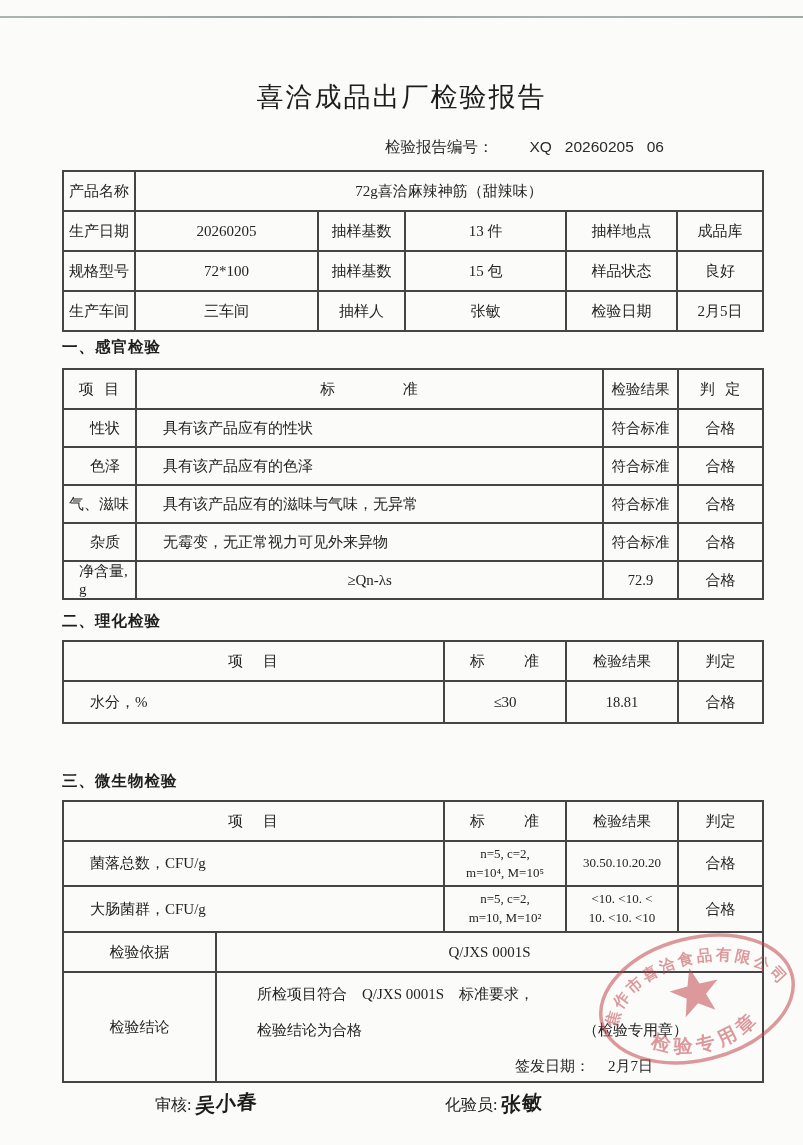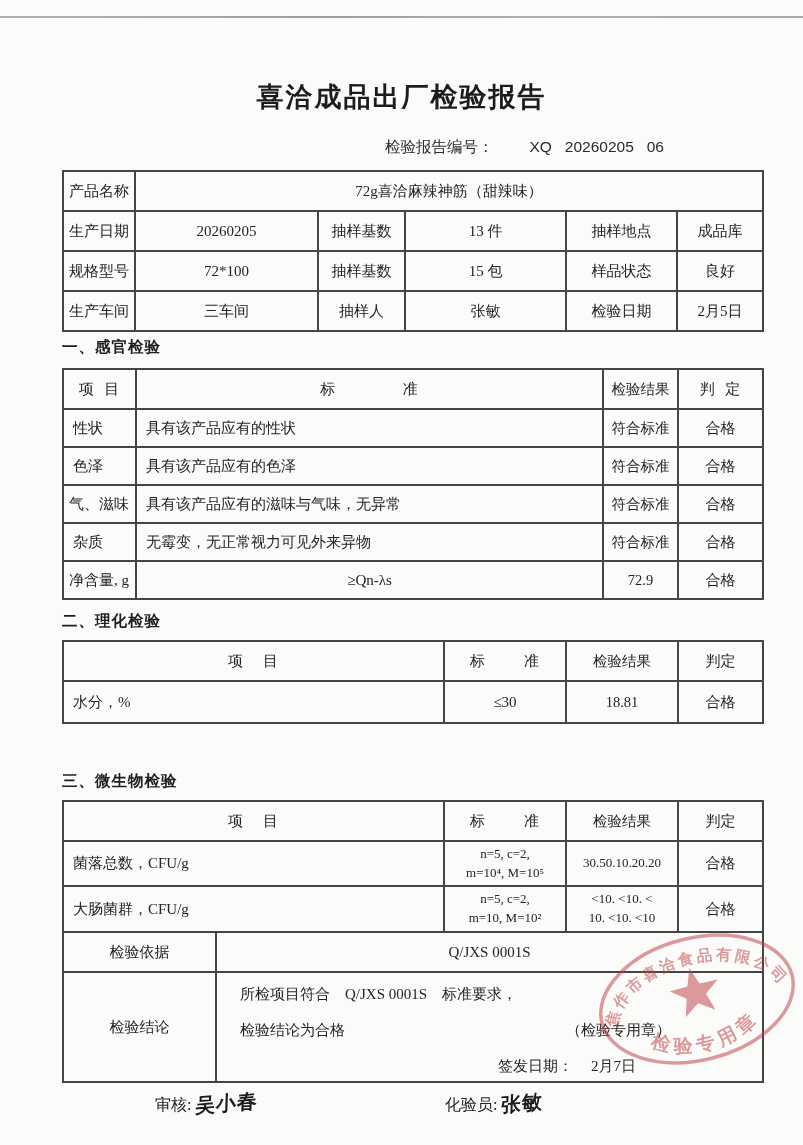--- a/index.html
+++ b/index.html
@@ -17,40 +17,40 @@
   }
   .scan-line{
     position:absolute;top:16px;left:0;width:100%;height:2px;
     background:linear-gradient(90deg,#9aa3a3 0%,#7e8a8a 40%,#93a0a0 70%,#8a9494 100%);
     opacity:.8;
   }
   .doc-title{
     position:absolute;top:79px;left:0;width:100%;
     text-align:center;
     font-family:"Liberation Sans","DejaVu Sans",sans-serif;
-    font-weight:bold;font-size:27px;letter-spacing:2px;color:#1c1c1c;
+    font-weight:normal;font-size:27px;letter-spacing:2px;color:#1c1c1c;
   }
   .report-no{
     position:absolute;top:137px;left:385px;
     font-size:15.5px;color:#2a2a2a;
   }
   .report-no .val{margin-left:36px;white-space:pre;font-family:"Liberation Sans","DejaVu Sans",sans-serif;}
   .section-label{
     position:absolute;left:62px;
     font-family:"Liberation Sans","DejaVu Sans",sans-serif;
     font-weight:bold;font-size:15.5px;color:#1e1e1e;letter-spacing:1px;
   }
   table{border-collapse:collapse;table-layout:fixed;position:absolute;background:transparent;}
   td{
     border:2px solid #454545;
     font-size:15px;color:#242424;
     vertical-align:middle;text-align:center;
     padding:0 4px;overflow:hidden;
   }
-  td.left{text-align:left;padding-left:9px;}
+  td.left{text-align:left;padding-left:26px;}
   .pre{white-space:pre;text-align:center;}
   .small{font-size:13px;line-height:1.45;}
   .res{font-size:14.5px;}
   .hdr{letter-spacing:1px;}
   
   .concl-cell{position:relative;height:108px;}
   .concl-cell .l1{position:absolute;top:12px;left:14px;white-space:pre;}
   .concl-cell .l2{position:absolute;top:48px;left:14px;}
   .concl-cell .sealnote{position:absolute;top:48px;left:340px;}
   .concl-cell .signrow{position:absolute;top:84px;left:272px;}
@@ -157,21 +157,21 @@
       <td class="res">符合标准</td>
       <td>合格</td>
     </tr>
     <tr style="height:38px">
       <td class="left">杂质</td>
       <td class="left">无霉变，无正常视力可见外来异物</td>
       <td class="res">符合标准</td>
       <td>合格</td>
     </tr>
     <tr style="height:38px">
-      <td class="left" style="padding-left:5px">净含量, g</td>
+      <td class="left" style="padding-left:15px">净含量, g</td>
       <td>≥Qn-λs</td>
       <td class="res">72.9</td>
       <td>合格</td>
     </tr>
   </tbody>
     </table>
 
   <div class="section-label" style="top:611px;">二、理化检验</div>
 
   <table style="left:62px;top:640px;width:702px;">

